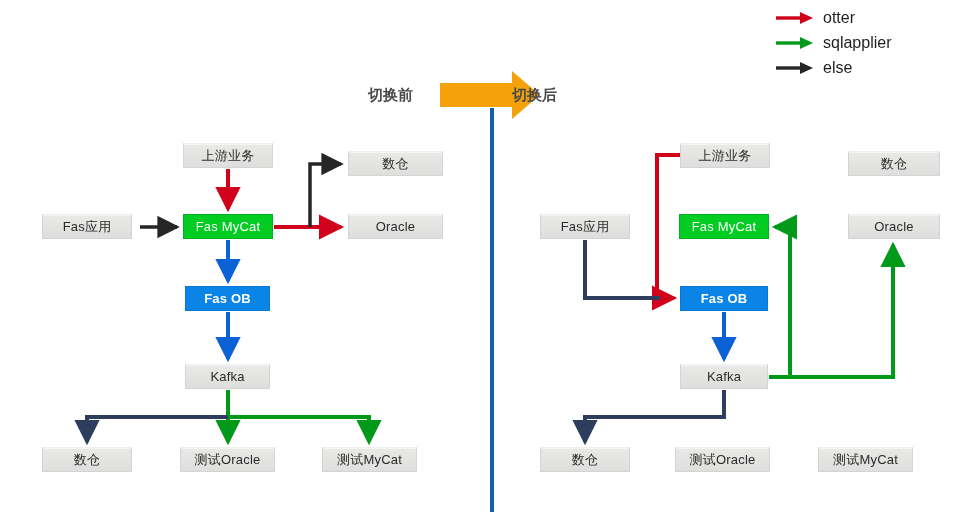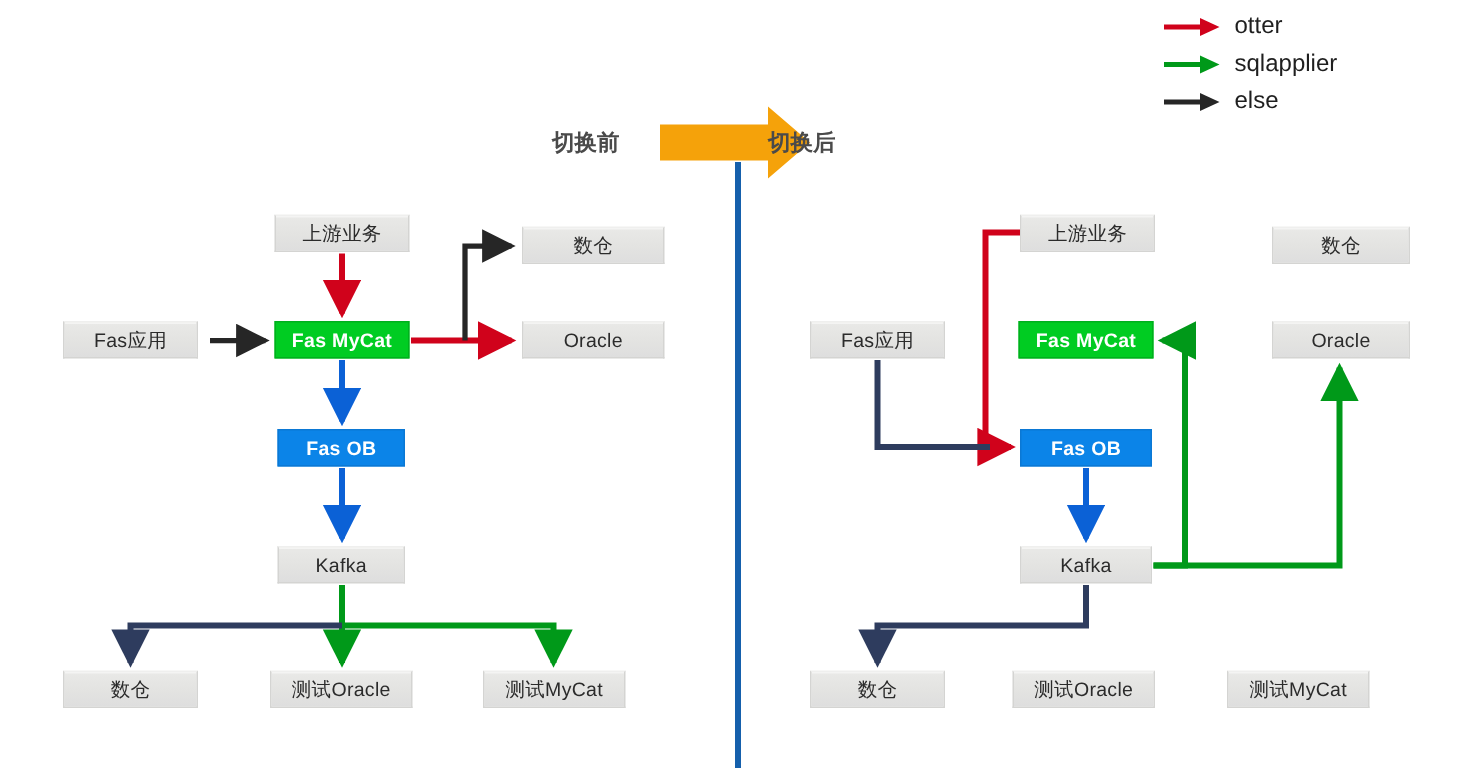--- a/index.html
+++ b/index.html
@@ -42,21 +42,21 @@
     background: linear-gradient(180deg, #e9e9e7 0%, #e3e3e1 55%, #dedede 100%);
     border: 1px solid #d4d4d2;
     border-top-color: #efefee;
     color: #2b2b2b;
     box-shadow: 0 1px 0 rgba(255,255,255,0.5) inset;
   }
   .node.green {
     background: #00cc22;
     border: 1px solid #00b01d;
     color: #ffffff;
-    font-weight: bold;
+    font-weight: normal;
   }
   .node.blue {
     background: #0b84e8;
     border: 1px solid #0b78d4;
     color: #ffffff;
     font-weight: bold;
     text-align: right;
   }
   .divider {
     position: absolute;

